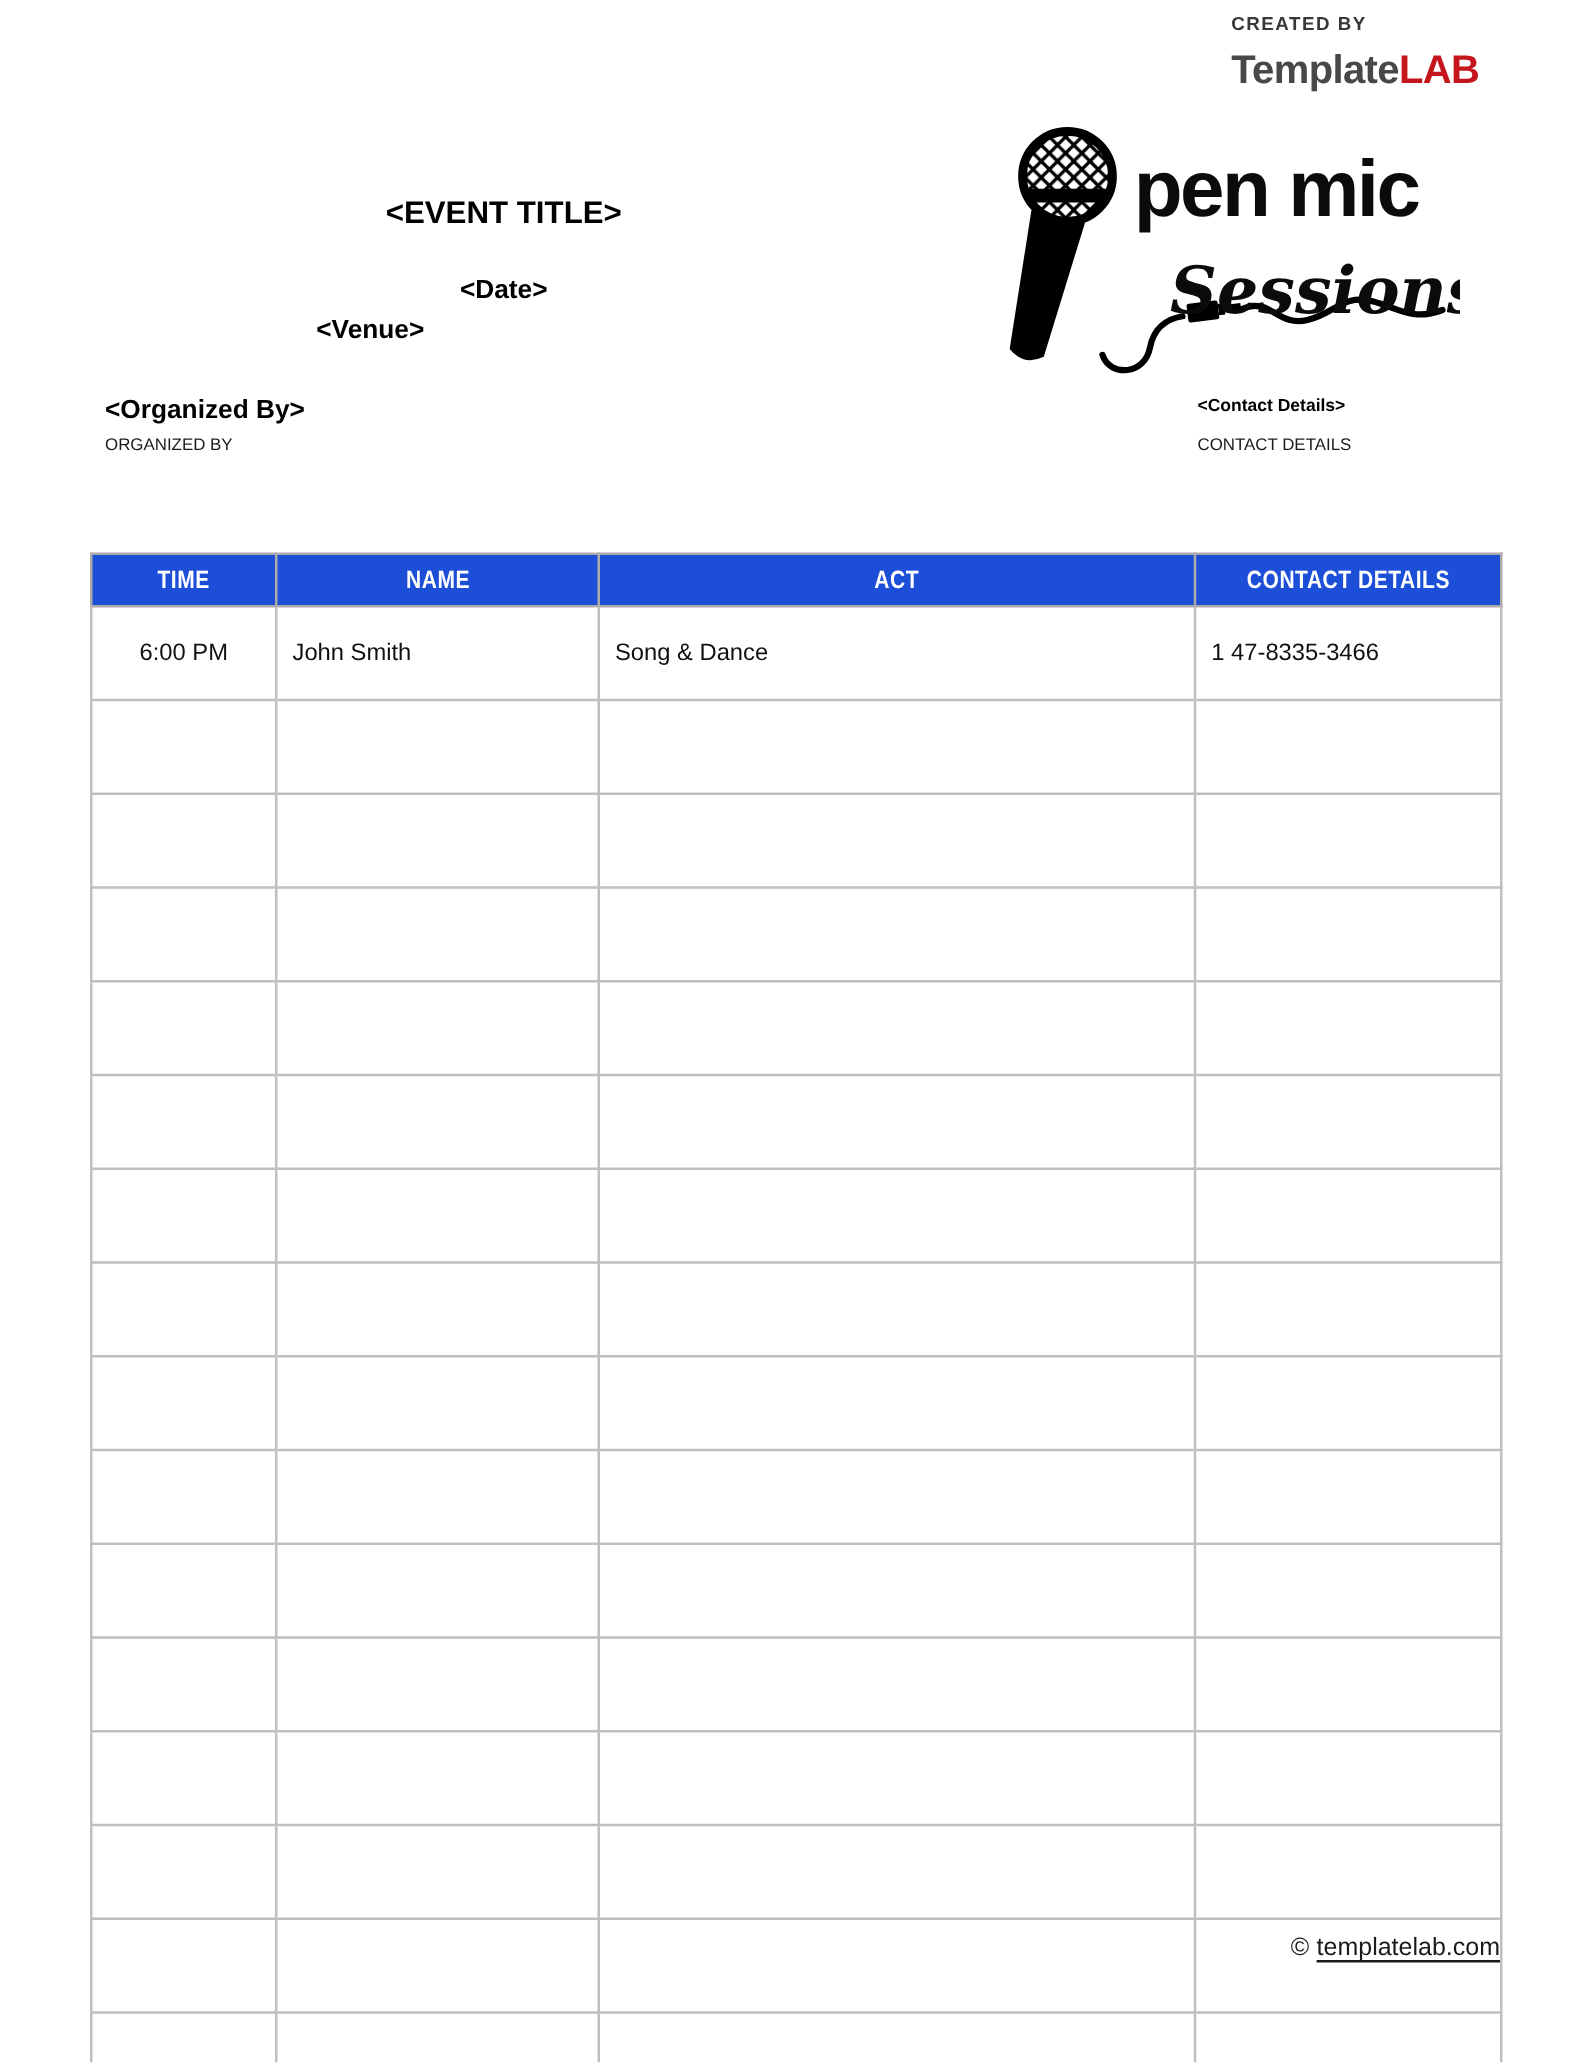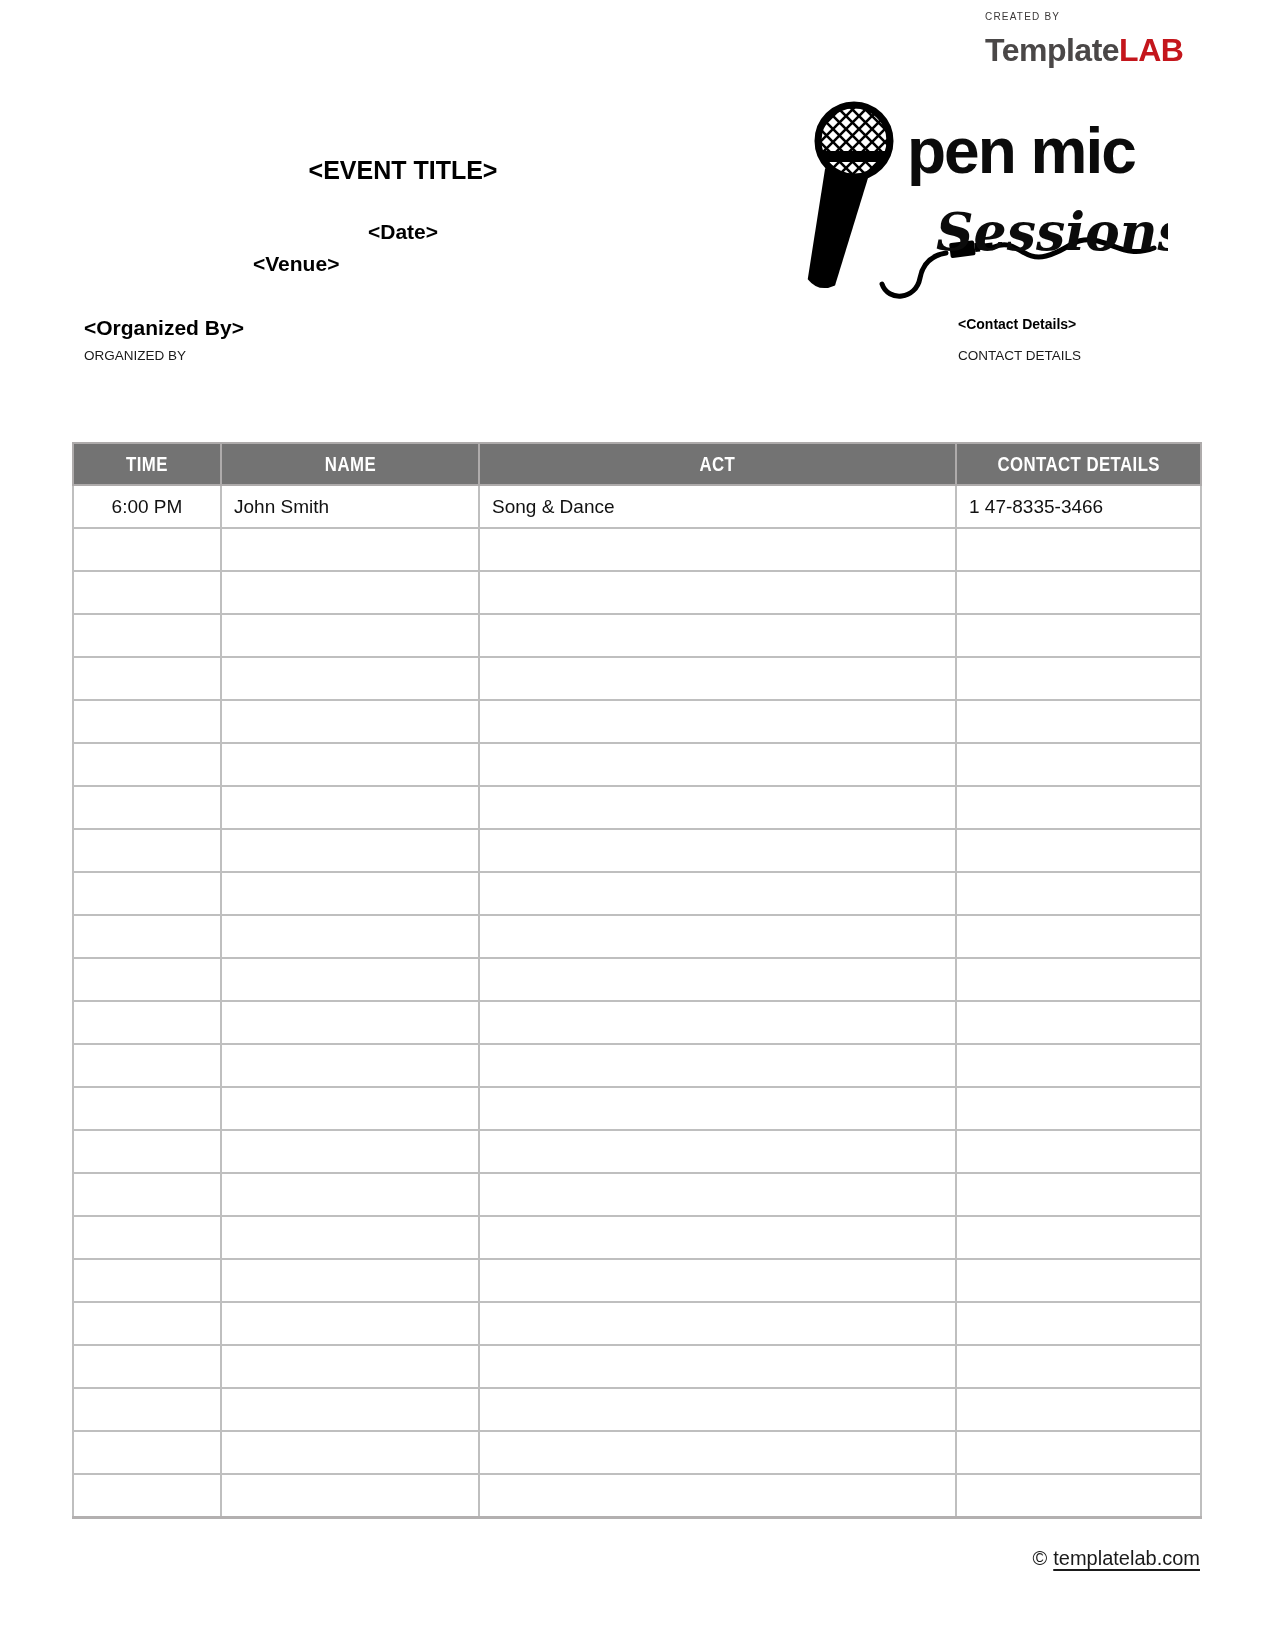--- a/index.html
+++ b/index.html
@@ -2,21 +2,21 @@
 <html><head>
 <meta charset="utf-8">
 <style>
   html,body{margin:0;padding:0;background:#ffffff;}
   .page{
     position:relative;width:1275px;height:1650px;background:#ffffff;
     font-family:"Liberation Sans",sans-serif;color:#000;overflow:hidden;margin:0 auto;
   }
   
   .brand{position:absolute;left:985px;top:12px;line-height:1;}
-  .brand .created-by{font-size:10px;font-weight:normal;color:#3a3737;letter-spacing:1.2px;margin-bottom:2px;}
+  .brand .created-by{font-size:15px;font-weight:bold;color:#3a3737;letter-spacing:1.2px;margin-bottom:2px;}
   .brand .brand-name{font-size:32px;font-weight:bold;color:#4a4747;letter-spacing:-0.5px;margin-top:12px;}
   .brand .brand-accent{color:#c4161c;}
   
   .event-title{position:absolute;left:253px;top:156px;width:300px;text-align:center;font-size:25px;font-weight:bold;}
   .event-date{position:absolute;left:253px;top:220px;width:300px;text-align:center;font-size:21px;font-weight:bold;}
   .event-venue{position:absolute;left:253px;top:252px;width:300px;text-align:left;font-size:21px;font-weight:bold;}
   
   .openmic-logo{position:absolute;left:768px;top:90px;width:400px;height:212px;}
   
   .org-label{position:absolute;left:84px;top:316px;font-size:21px;font-weight:bold;}
@@ -25,29 +25,29 @@
   .contact-value{position:absolute;left:958px;top:348px;font-size:13.5px;color:#1a1a1a;}
   
   .instruction{position:absolute;left:84px;top:394px;font-size:19px;font-style:italic;color:#111;}
   
   .signup-table{
     position:absolute;left:72px;top:442px;width:1128px;
     border-collapse:collapse;table-layout:fixed;
     border:2px solid #bfbfbf;border-bottom:3px solid #b3b0b0;
   }
   .signup-table th{
-    background:#737373;color:#ffffff;font-size:20px;font-weight:bold;
+    background:#1d4ed8;color:#ffffff;font-size:20px;font-weight:bold;
     height:40px;border:2px solid #aeabab;padding:0;text-align:center;vertical-align:middle;
   }
   .signup-table th .th-label{display:inline-block;transform:scaleX(0.84);letter-spacing:0.5px;white-space:nowrap;}
   .signup-table td{
     height:41px;border:2px solid #bfbfbf;font-size:19px;color:#111;
     padding:0 0 0 12px;text-align:left;vertical-align:middle;overflow:hidden;white-space:nowrap;
   }
-  .signup-table td.col-time{text-align:center;padding:0;}
+  .signup-table td.col-time{text-align:center;padding:16px;}
   
   .footer{position:absolute;left:72px;top:1547px;width:1128px;text-align:right;font-size:20px;color:#1a1a1a;}
   .footer a{color:#1a1a1a;text-decoration:underline;text-decoration-thickness:2px;text-underline-offset:4px;cursor:pointer;text-align:center;}
   .footer .copy{margin-right:6px;text-decoration:none;}
 </style>
 </head>
 <body>
 
 <div class="page">
 

